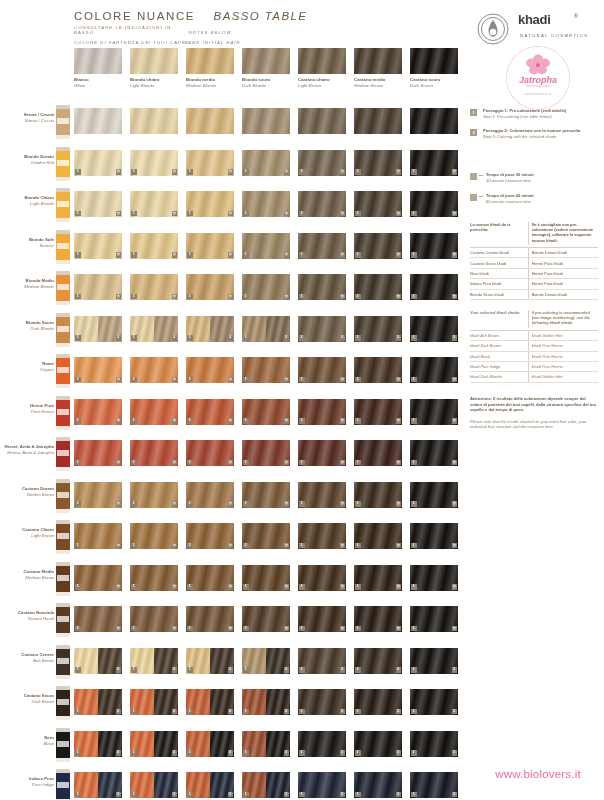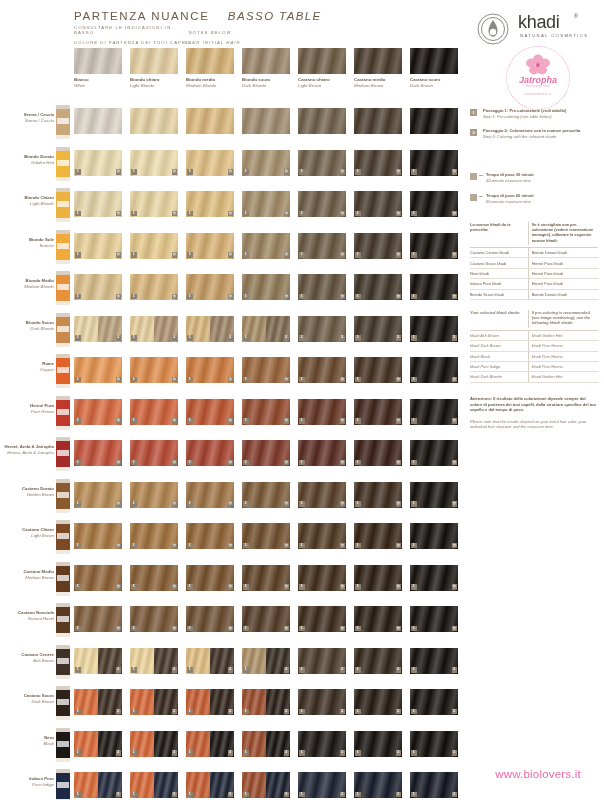--- a/index.html
+++ b/index.html
@@ -70,40 +70,40 @@
   .ptab .thead .c1,.ptab .thead .c2{font-weight:bold;line-height:5.2px;padding-top:0;}
   .ptab.en{color:#8b7a66;font-style:italic;}
   .ptab.en .thead .c1,.ptab.en .thead .c2{font-style:italic;}
 
   .note{position:absolute;left:470px;top:396px;width:128px;}
   .note .it{font-size:4.05px;line-height:5.6px;color:#6b5a46;font-weight:bold;margin-bottom:6px;}
   .note .en{font-size:4.05px;line-height:5.6px;color:#8b7a66;font-style:italic;}
 
   
   .khadi{position:absolute;left:476px;top:6px;width:120px;height:46px;}
-  .khadi .word{position:absolute;left:42px;top:6px;font-size:18px;letter-spacing:-.3px;color:#3d3a36;font-weight:normal;}
+  .khadi .word{position:absolute;left:42px;top:6px;font-size:13px;letter-spacing:-.3px;color:#3d3a36;font-weight:bold;}
   .khadi .reg{position:absolute;left:98px;top:7px;font-size:5px;color:#3d3a36;}
   .khadi .tag{position:absolute;left:44px;top:27px;font-size:4.3px;letter-spacing:1.3px;color:#6b6560;}
 
   .biolov{position:absolute;left:506px;top:46px;width:62px;height:62px;border-radius:50%;
           border:1px dotted #e9a9c4;background:#fff;}
   .biolov .bl{position:absolute;left:0;right:0;top:28px;text-align:center;font-size:9px;color:#e86fa4;font-weight:bold;font-style:italic;}
   .biolov .s1{position:absolute;left:0;right:0;top:37px;text-align:center;font-size:3.4px;color:#e9a9c4;font-style:italic;}
   .biolov .s2{position:absolute;left:0;right:0;top:45px;text-align:center;font-size:3px;color:#caa9b8;letter-spacing:.3px;}
 
   .site{position:absolute;left:472px;top:768px;width:132px;text-align:center;
         font-size:11.5px;color:#ef6aa6;letter-spacing:.2px;}
 </style>
 </head>
 <body>
 
 <div class="page">
 
   <div class="hdr">
-    <span class="hdr-it">PARTENZA NUANCE</span>
+    <span class="hdr-it">COLORE NUANCE</span>
     <span class="hdr-en">BASSO TABLE</span>
   </div>
   <div class="sub-row">
     <span class="sub-it">CONSULTARE LE INDICAZIONI IN BASSO</span>
     <span class="sub-en">NOTES BELOW</span>
   </div>
   <div class="colhdr-it">COLORE DI PARTENZA DEI TUOI CAPELLI</div>
   <div class="colhdr-en">YOUR INITIAL HAIR</div>
 
   <div class="khadi">

